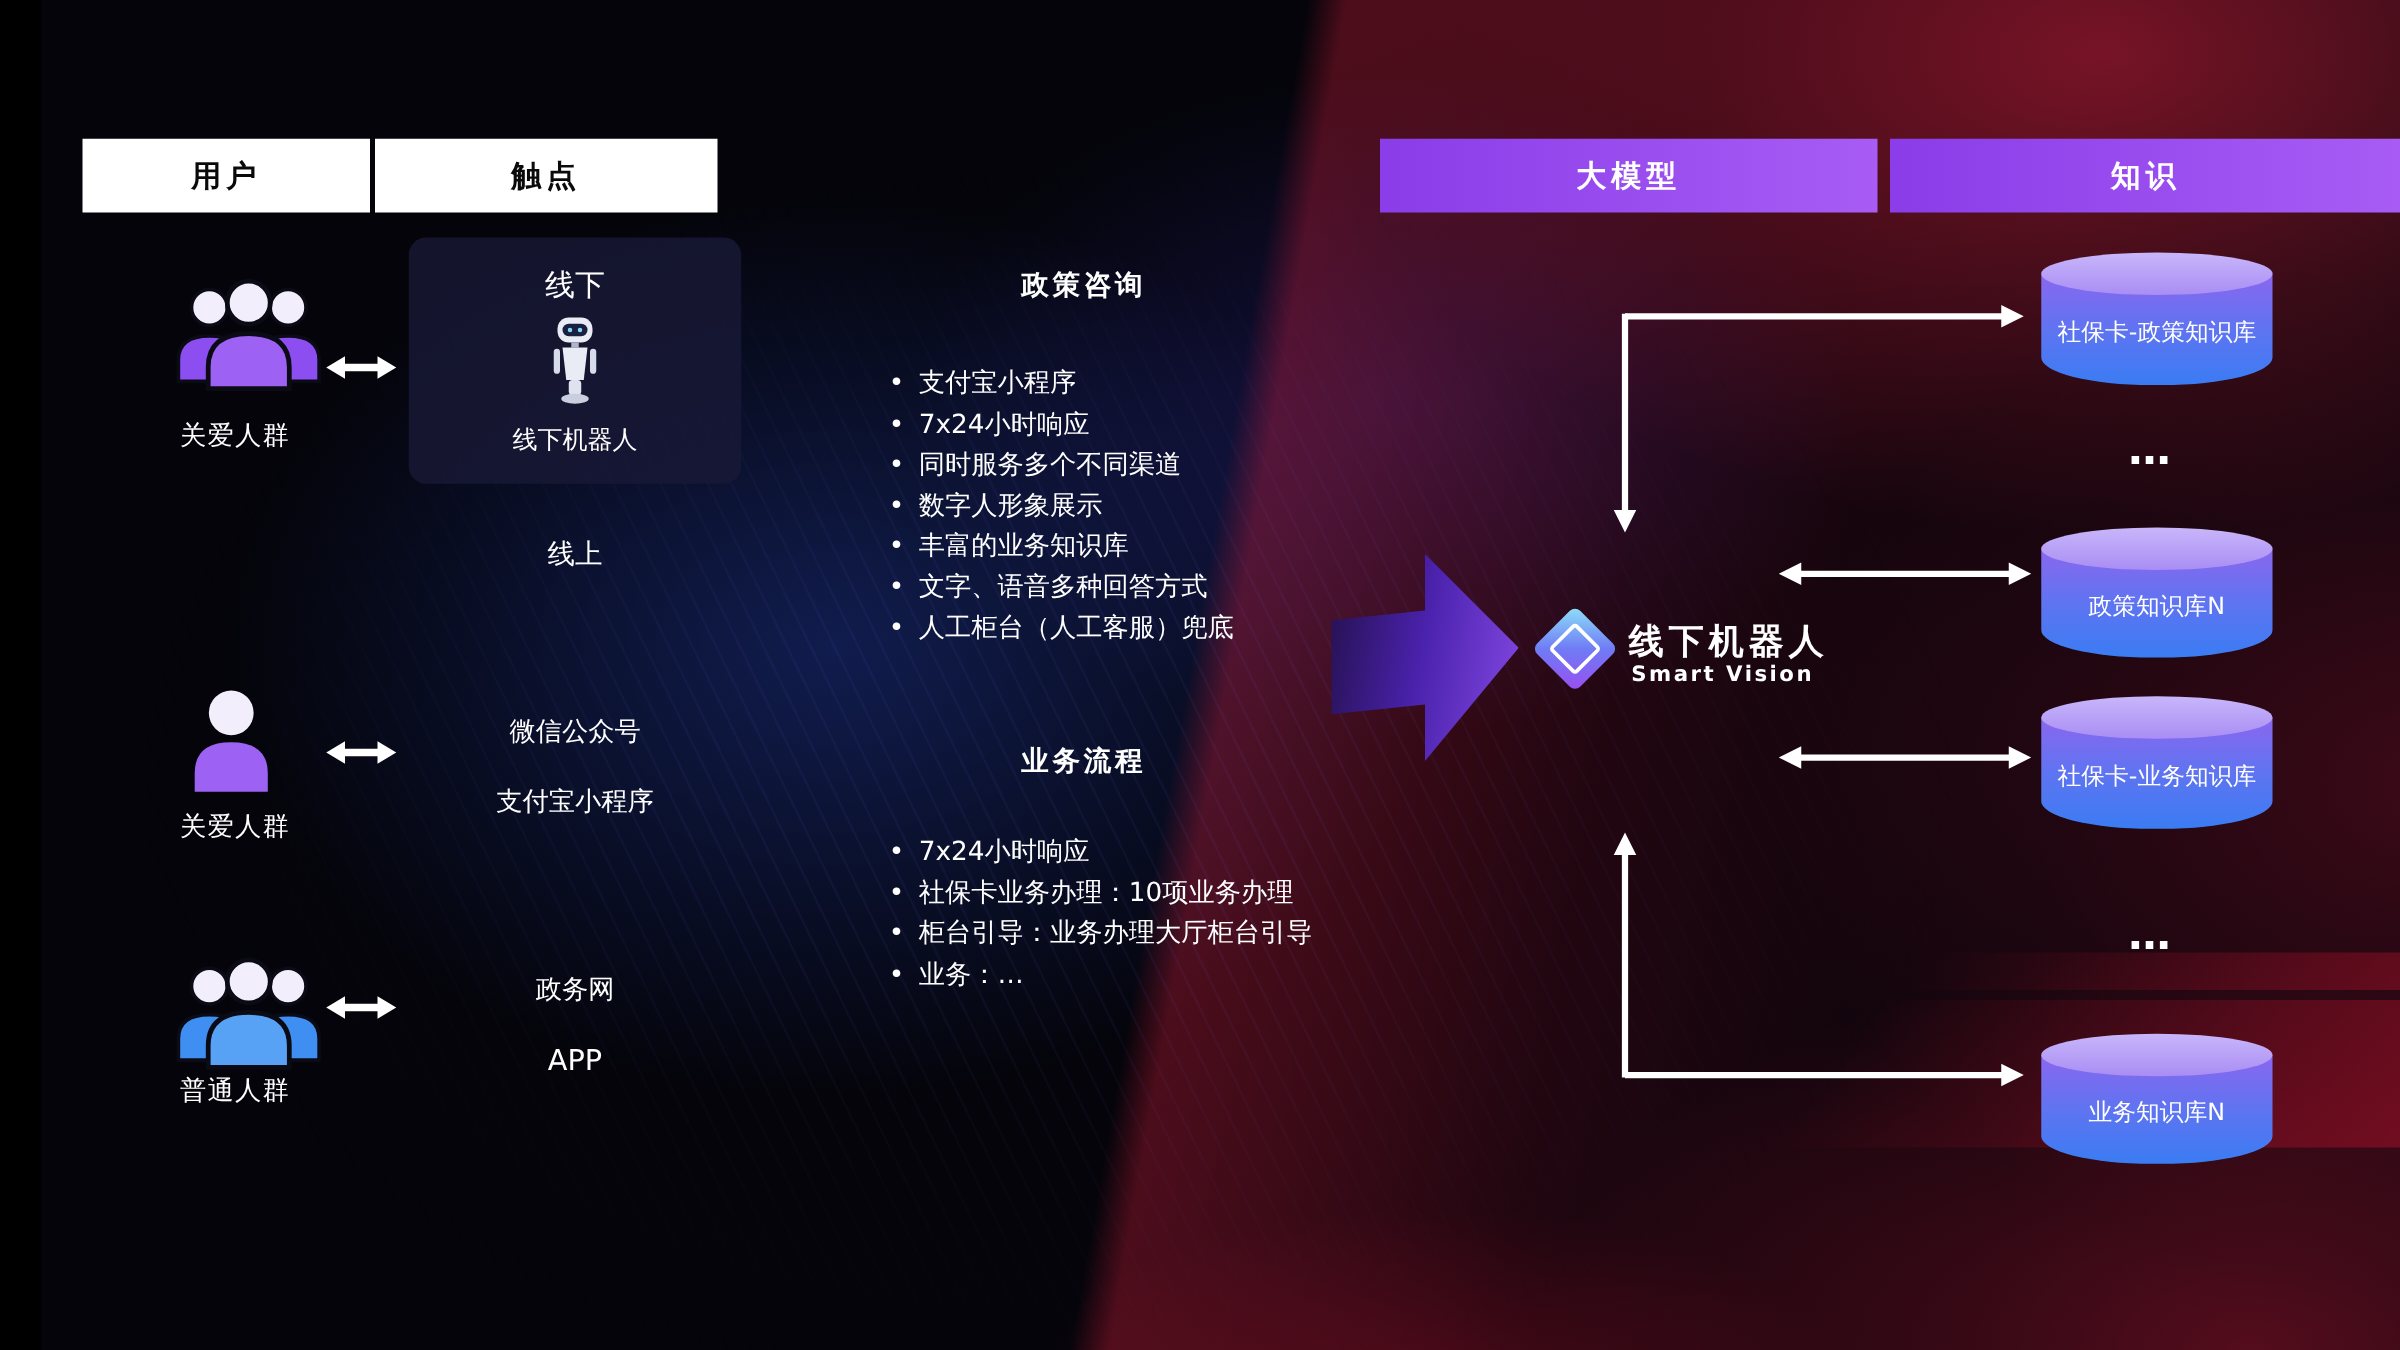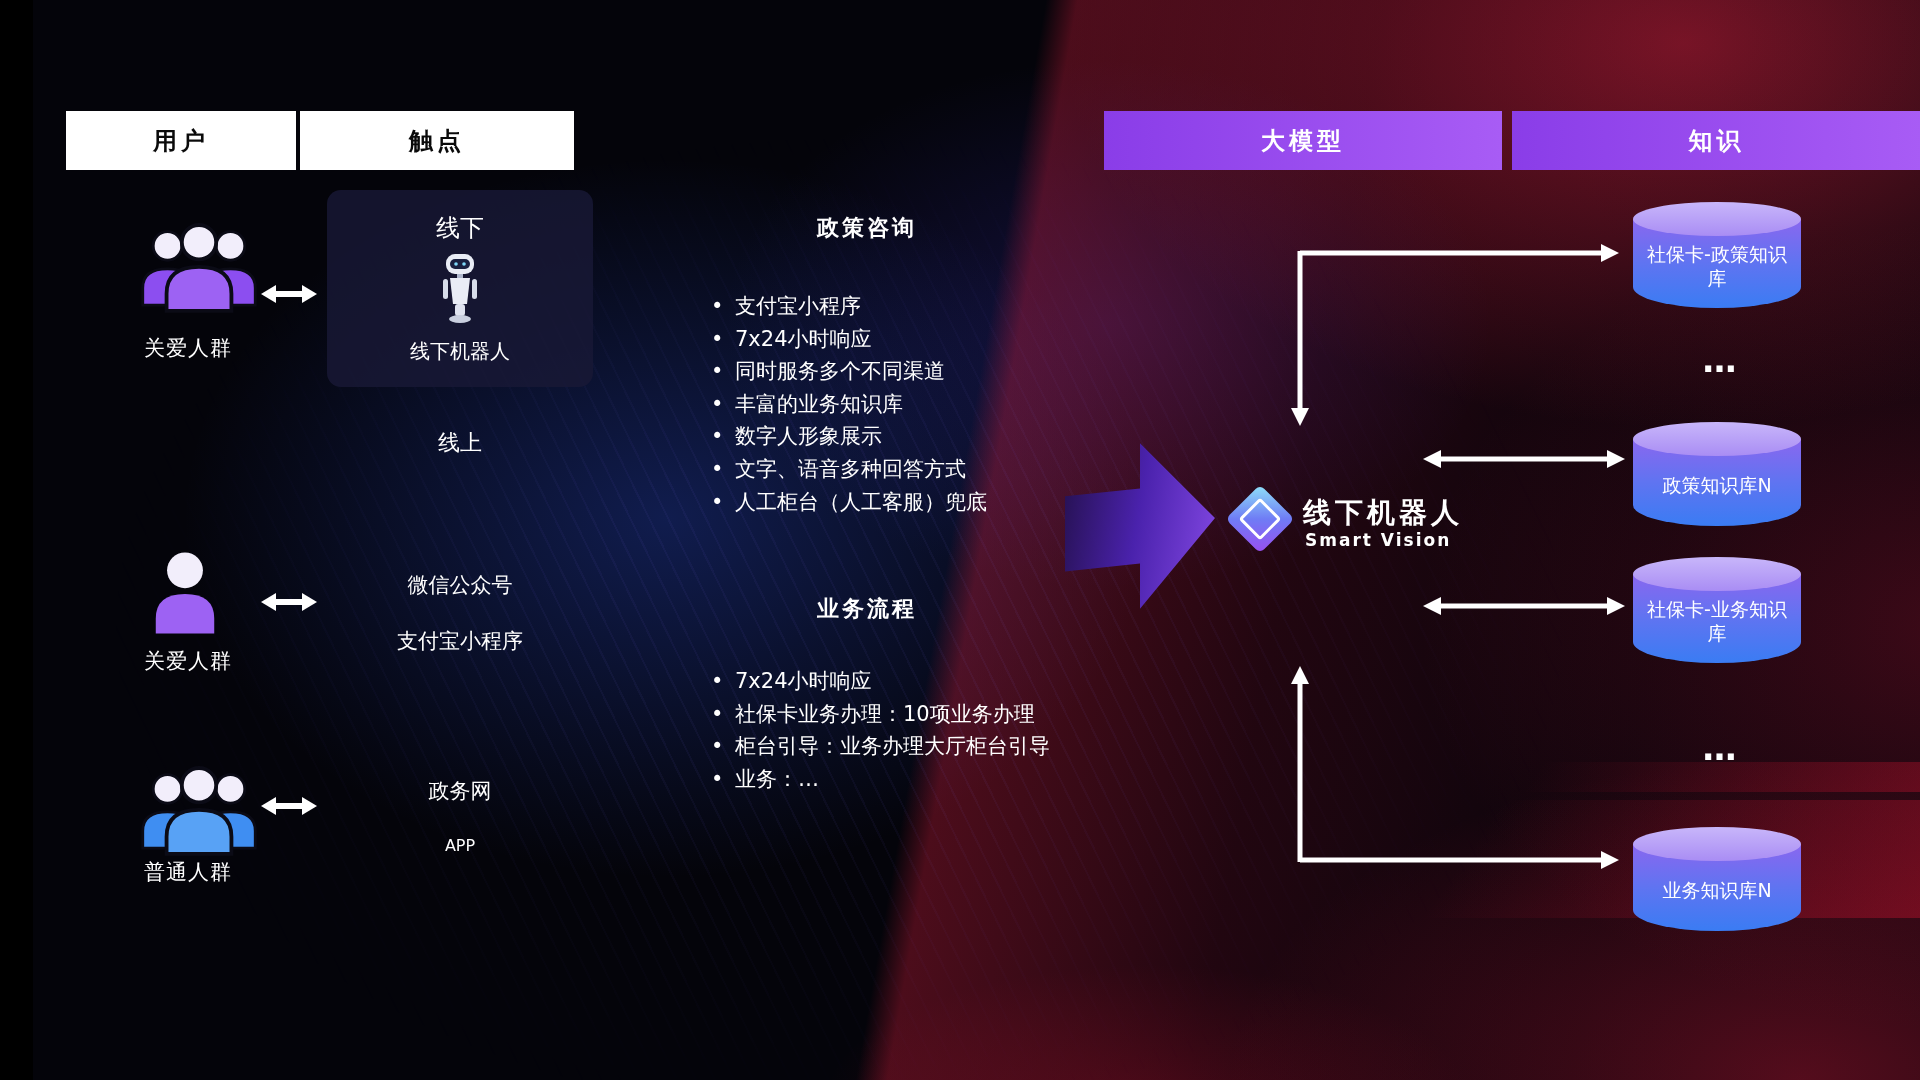--- a/index.html
+++ b/index.html
@@ -52,21 +52,21 @@
   .big-arrow {
     left:1032px; top:432px; width:150px; height:188px; opacity:.95;
     background:linear-gradient(100deg,#22104e 0%,#4b23b4 48%,#8a4df0 100%);
     clip-path:polygon(0 30%, 50% 30%, 50% 6%, 100% 50%, 50% 94%, 50% 70%, 0 70%);
     transform:skewY(-6deg);
   }
 
   .logo-name { left:1270px; top:494px; font-size:28px; font-weight:bold; letter-spacing:4px; }
   .logo-sub  { left:1272px; top:530px; font-size:17px; font-weight:600; letter-spacing:2px; }
 
-  .cyl { left:1600px; width:168px; }
+  .cyl { left:1600px; width:185px; }
   .cyl-top  { position:absolute; top:0; left:0; width:100%; height:34px; border-radius:50%;
               background:linear-gradient(180deg,#c8b6fa 0%,#a98df4 100%); }
   .cyl-body { position:absolute; top:17px; left:0; width:100%; bottom:0;
               border-radius:0 0 88px 88px / 0 0 22px 22px;
               background:linear-gradient(180deg,#8a67ef 0%,#5f74f1 50%,#3a7cf3 100%); }
   .cyl-lbl  { position:absolute; top:22px; left:6px; right:6px; bottom:0;
               display:flex; align-items:center; justify-content:center;
               text-align:center; font-size:19px; line-height:24px; }
 
   .dots { left:1600px; width:176px; text-align:center; font-size:34px; font-weight:bold; letter-spacing:3px; }
@@ -143,29 +143,29 @@
       <rect x="34" y="27" width="5" height="20" rx="2.5" fill="#d7dcea"></rect>
       <rect x="17" y="52" width="10" height="12" rx="3" fill="#dfe3ef"></rect>
       <ellipse cx="22" cy="67" rx="11" ry="4" fill="#c9cfdf"></ellipse>
     </svg>
     <div class="tcap" style="top:148px;font-size:20px">线下机器人</div>
   </div>
   <div class="tp-text" style="top:428px;font-size:22px">线上</div>
   <div class="tp-text" style="top:571px;font-size:21px">微信公众号</div>
   <div class="tp-text" style="top:627px;font-size:21px">支付宝小程序</div>
   <div class="tp-text" style="top:777px;font-size:21px">政务网</div>
-  <div class="tp-text" style="top:836px;font-size:16px">APP</div>
+  <div class="tp-text" style="top:836px;font-size:23px">APP</div>
 
   <div class="sec-title" style="left:694px;top:213px">政策咨询</div>
   <ul class="blist" style="left:676px;top:290px">
     <li>支付宝小程序</li>
     <li>7x24小时响应</li>
     <li>同时服务多个不同渠道</li>
+    <li>数字人形象展示</li>
     <li>丰富的业务知识库</li>
-    <li>数字人形象展示</li>
     <li>文字、语音多种回答方式</li>
     <li>人工柜台（人工客服）兜底</li>
   </ul>
 
   <div class="sec-title" style="left:694px;top:594px">业务流程</div>
   <ul class="blist" style="left:676px;top:665px">
     <li>7x24小时响应</li>
     <li>社保卡业务办理：10项业务办理</li>
     <li>柜台引导：业务办理大厅柜台引导</li>
     <li>业务：…</li>

